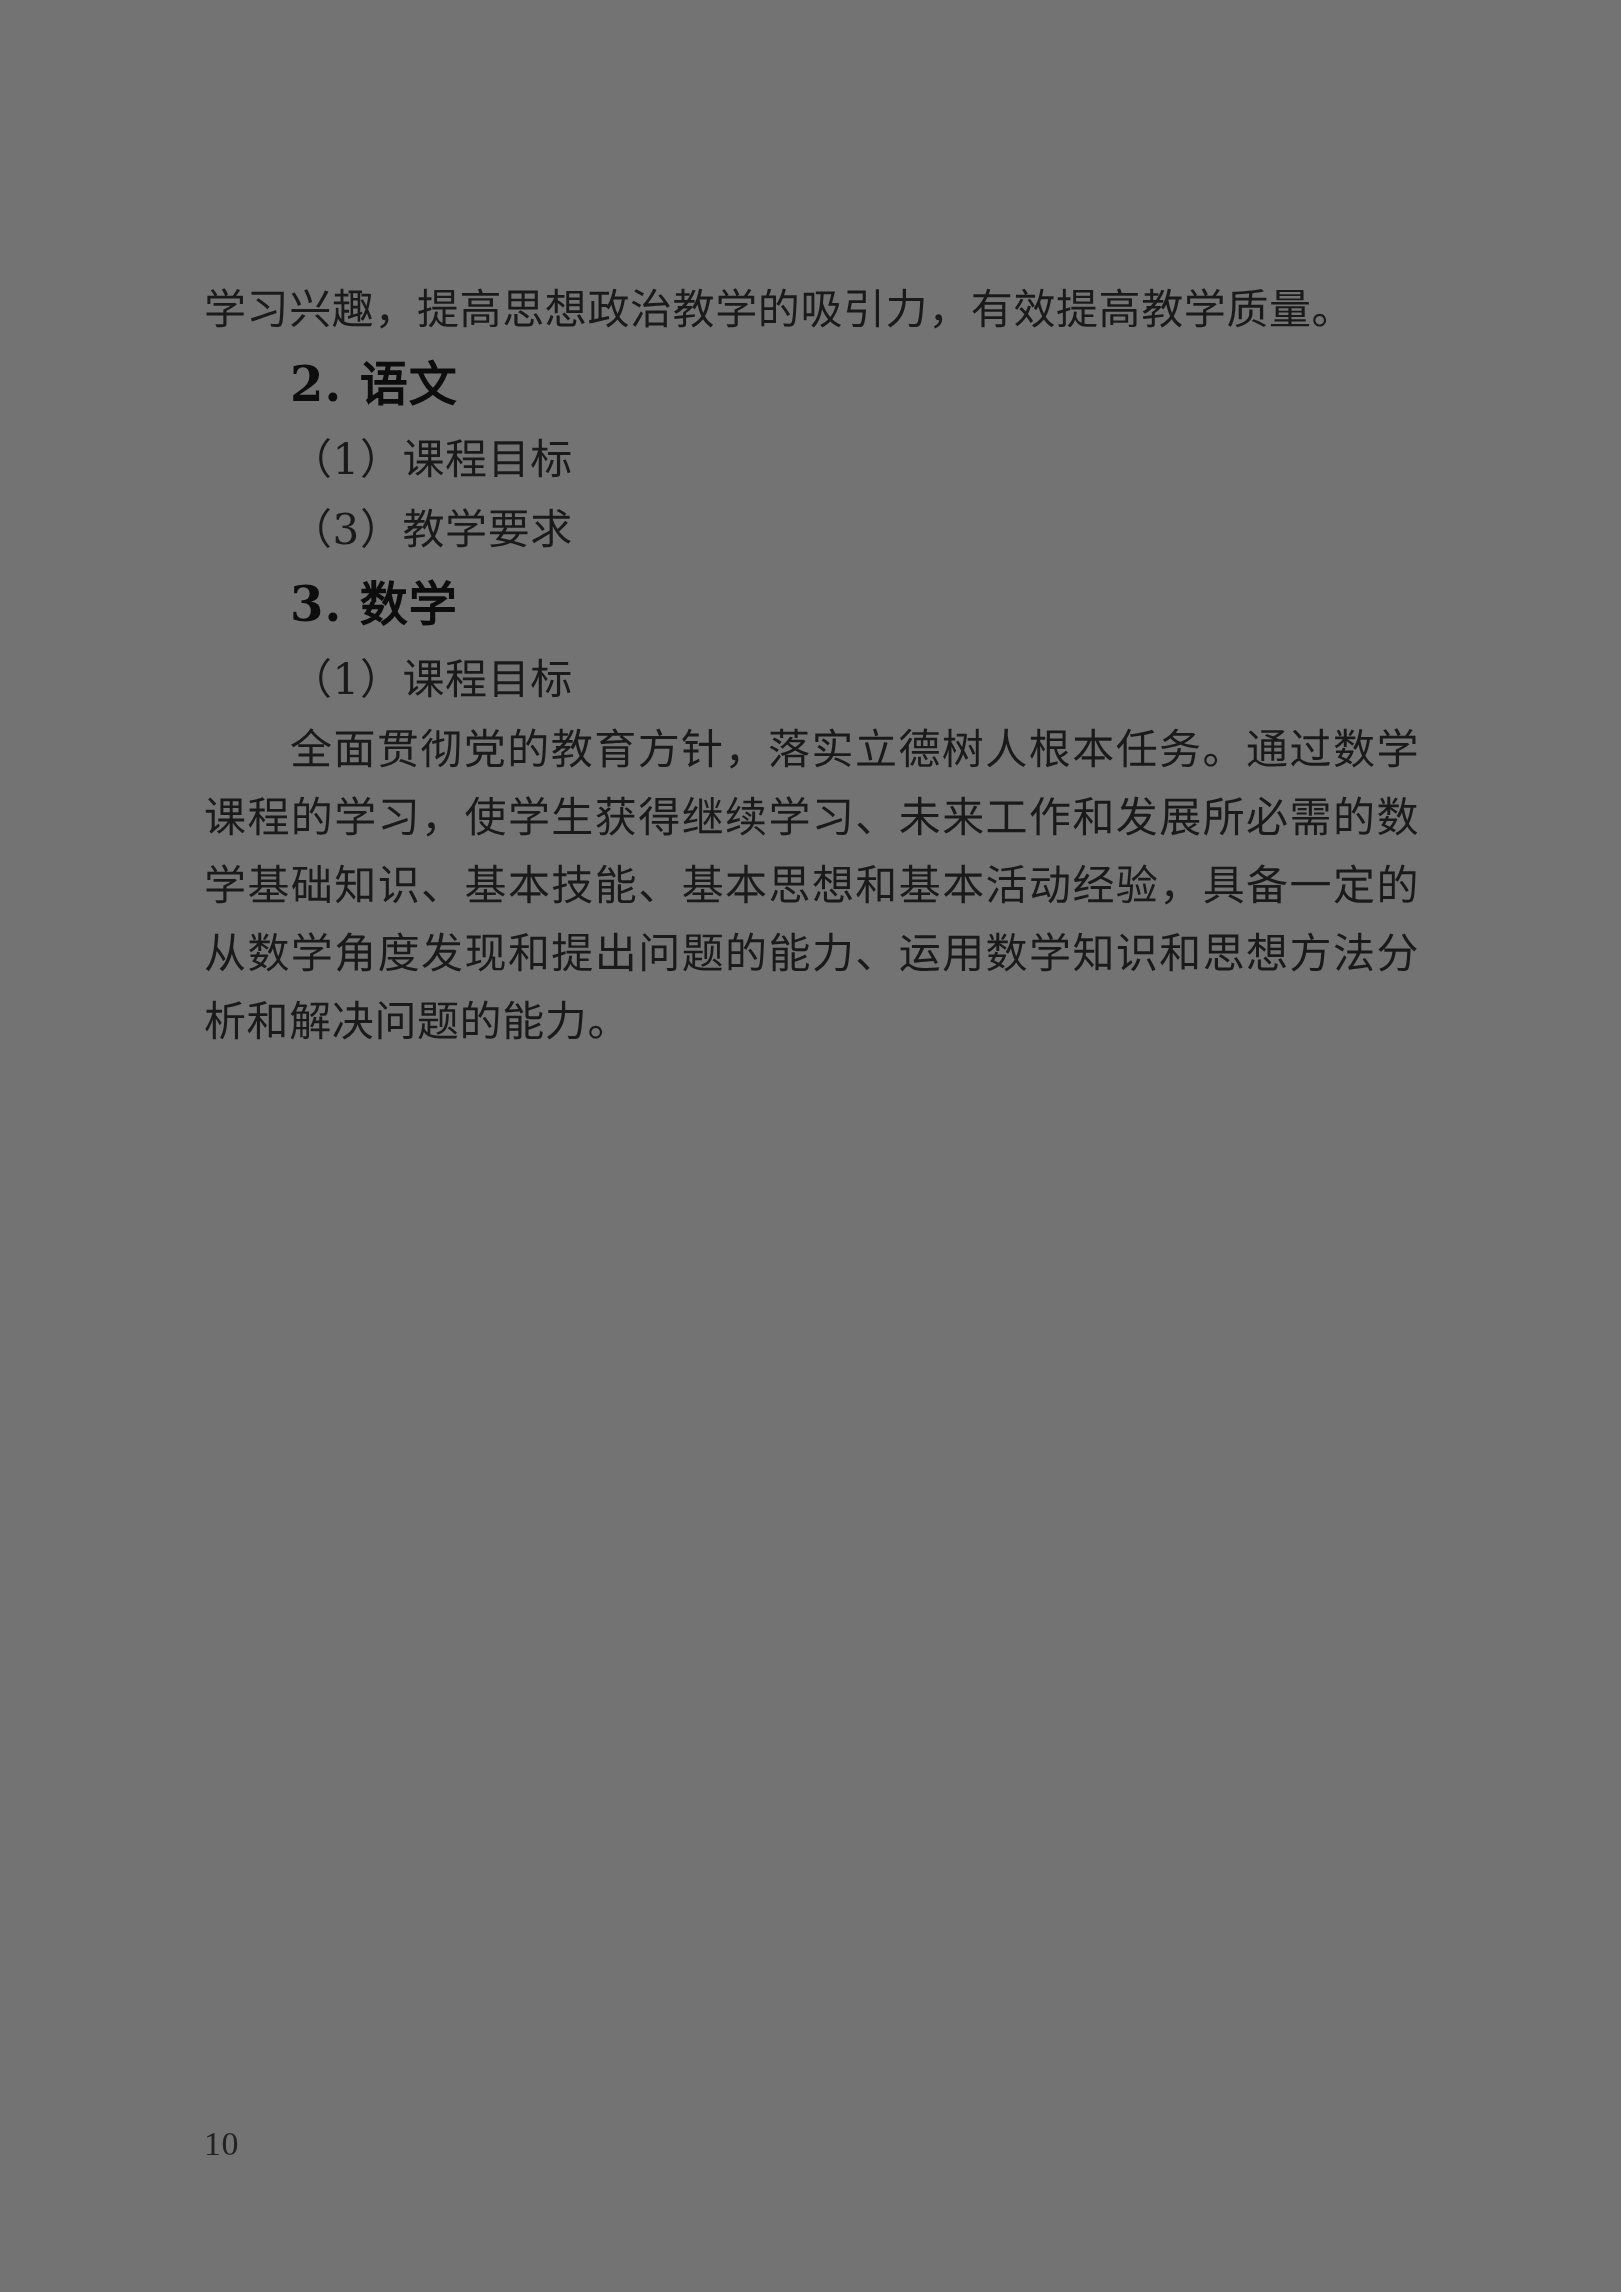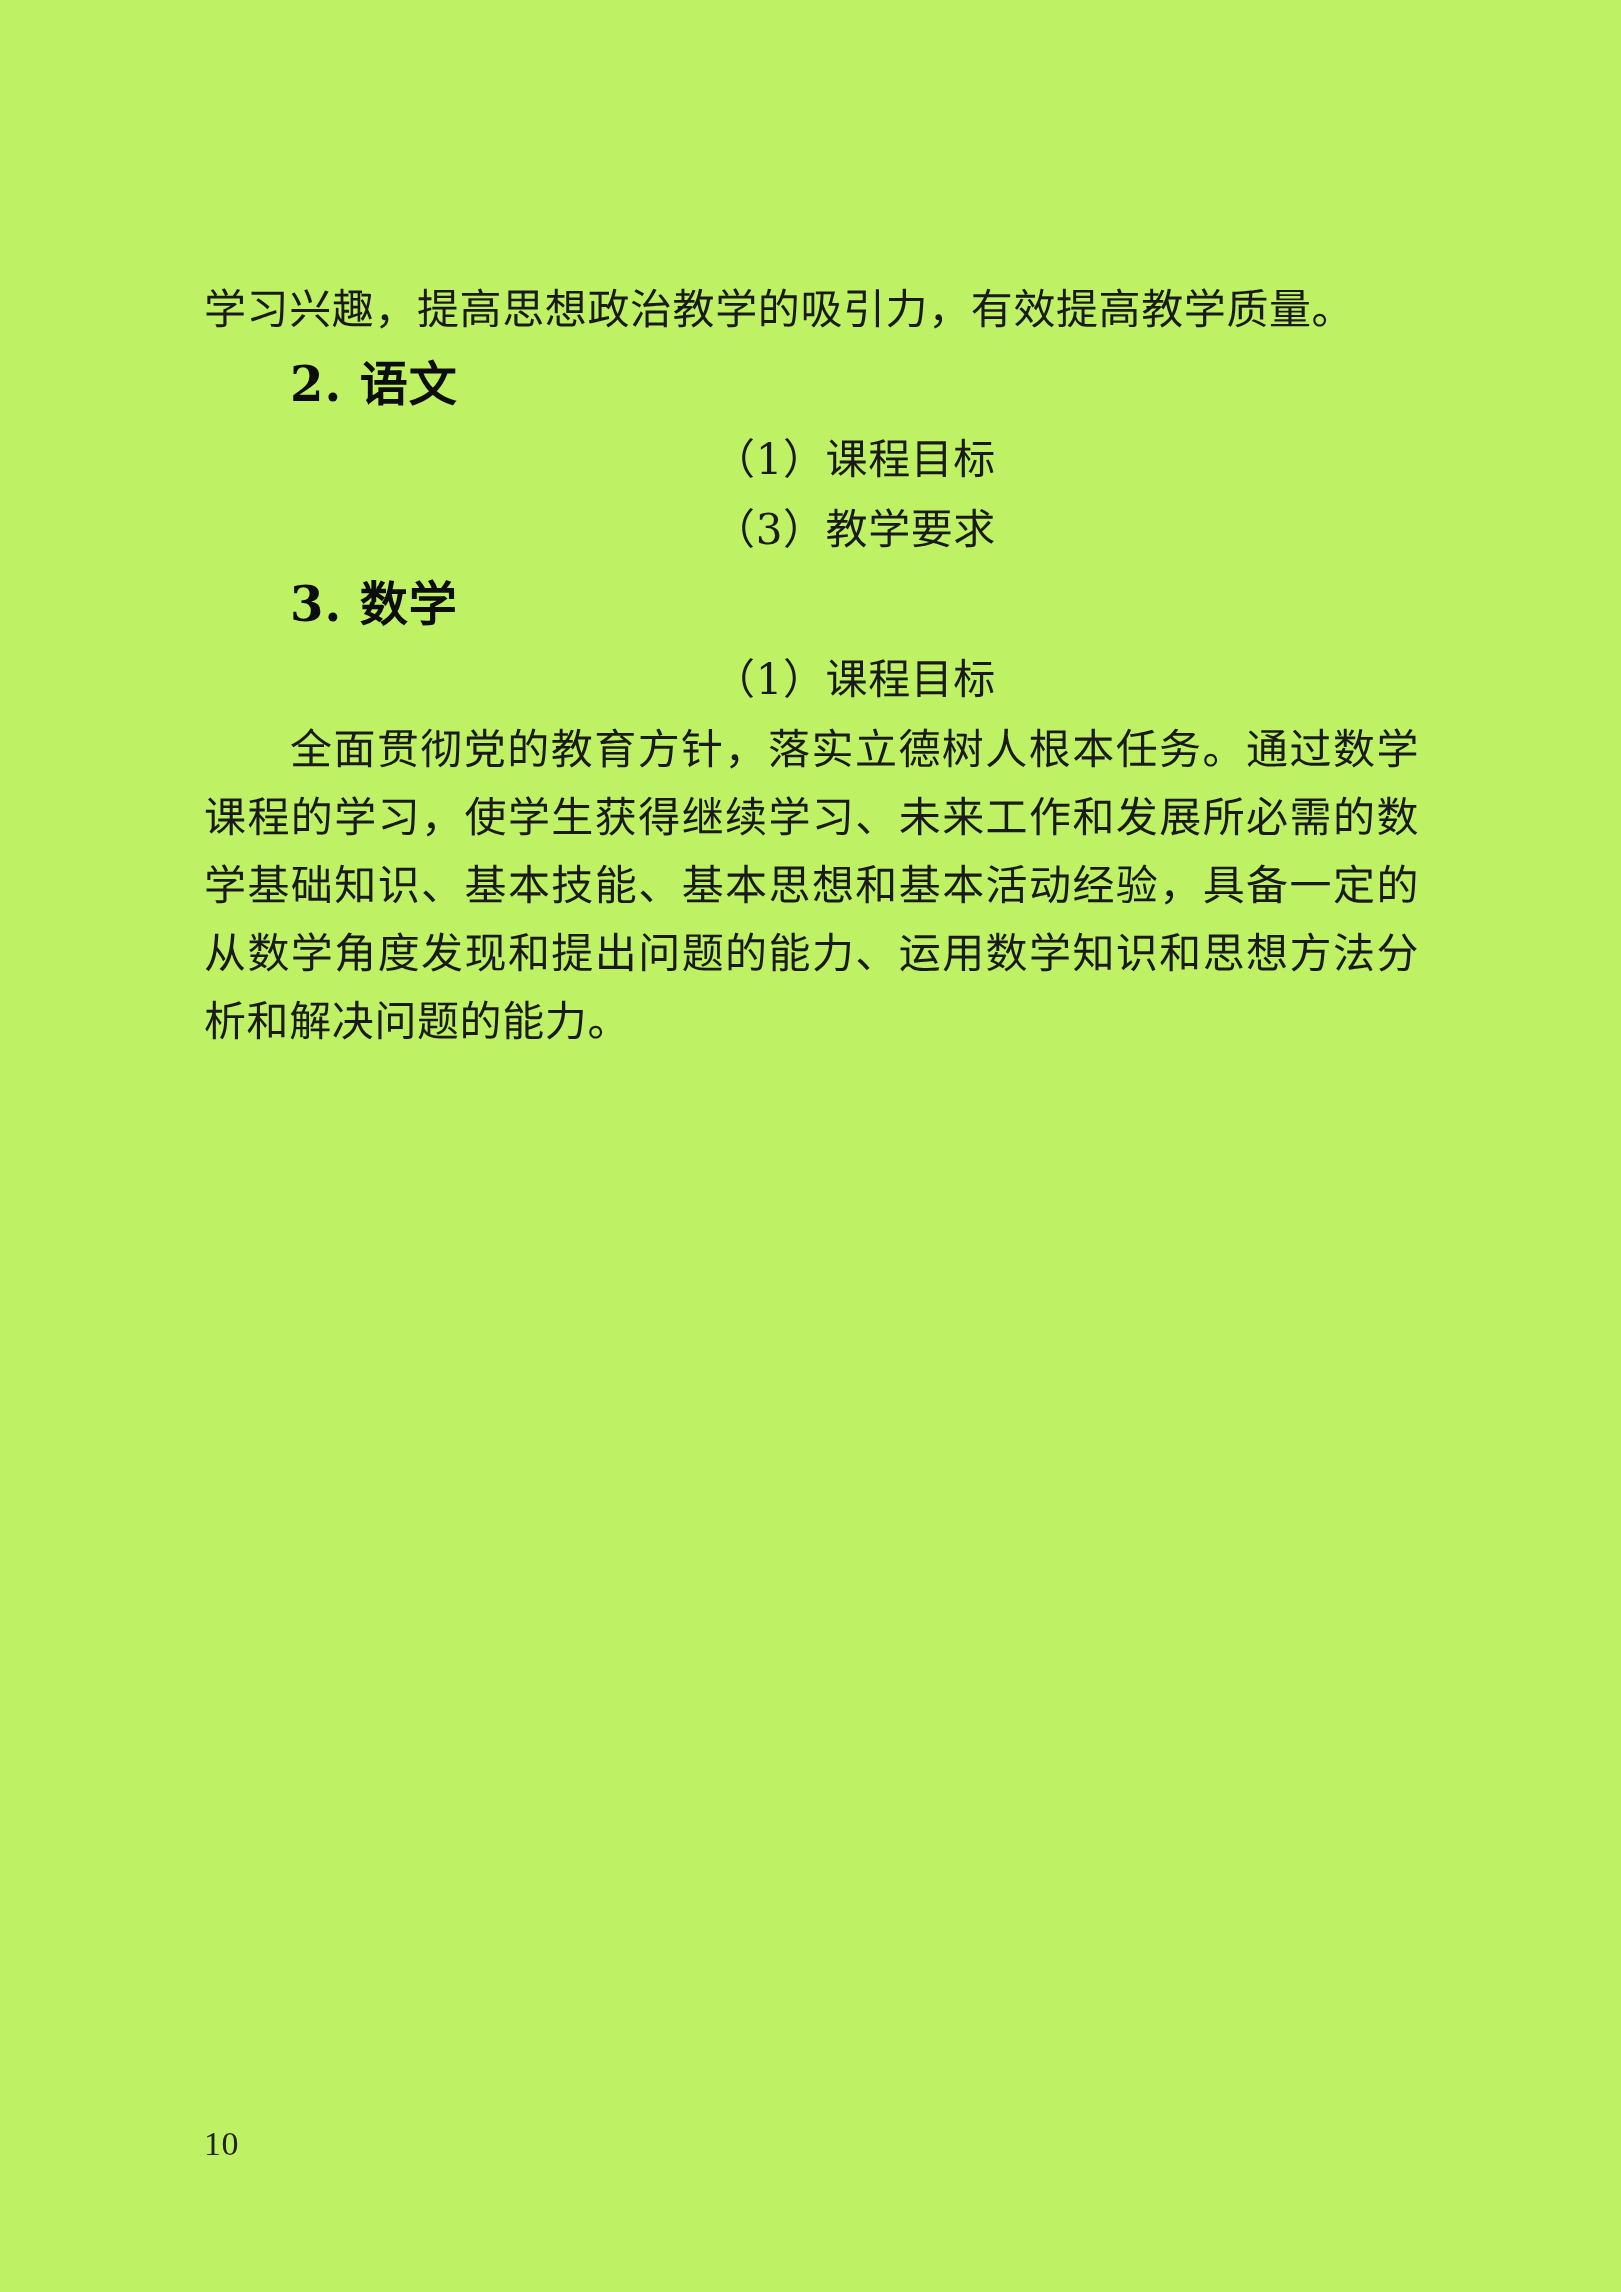--- a/index.html
+++ b/index.html
@@ -14,21 +14,21 @@
     font-family: "Liberation Serif", "DejaVu Serif", serif;
     color: #111111;
     overflow: hidden;
   }
   .page {
     position: absolute;
     left: 0;
     top: 0;
     width: 1621px;
     height: 2293px;
-    background: #bef264;
+    background: #737373;
   }
   .content {
     position: absolute;
     left: 204px;
     top: 276px;
     width: 1215px;
   }
   
   .para {
     font-size: 42px;
@@ -57,21 +57,20 @@
     color: #0d0d0d;
   }
   .subhead {
     font-size: 42px;
     line-height: 1.62;
     text-indent: 86px;
     margin: 0 0 2px 0;
     letter-spacing: 0.6px;
     font-family: "DejaVu Serif", "Liberation Serif", serif;
     color: #1a1a1a;
-    text-align: center;
   }
   .page-number {
     position: absolute;
     left: 204px;
     top: 2125px;
     font-size: 34px;
     font-family: "Liberation Serif", serif;
     color: #222222;
     letter-spacing: 0.5px;
   }

